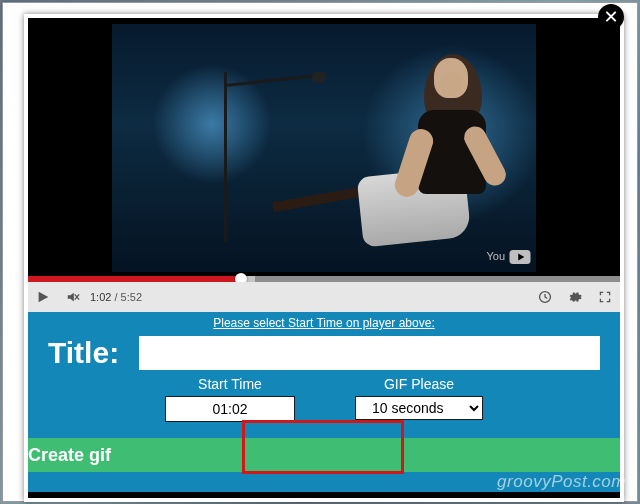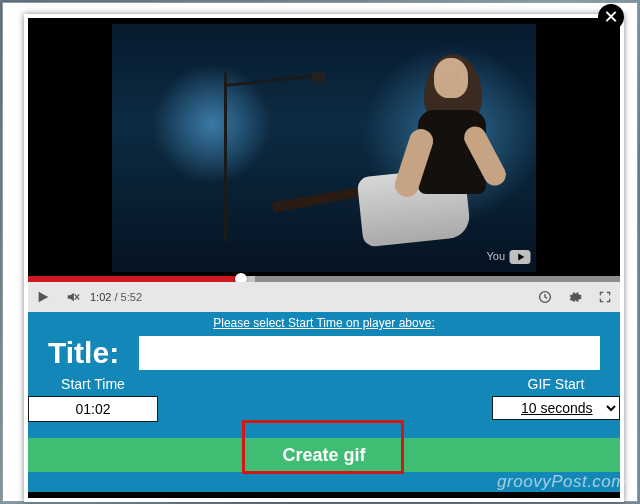--- a/index.html
+++ b/index.html
@@ -36,26 +36,26 @@
   .controls .time{margin-left:2px;}
   .controls .time .cur{color:#333;margin-top:32px;}
   .controls .spacer{flex:1;}
   .controls svg{width:14px;height:14px;fill:#555;}
   
   .form-panel{position:absolute;left:0;top:294px;width:100%;height:180px;background:#1387b7;color:#fff;}
   .instr{text-align:center;font-size:12px;text-decoration:underline;padding-top:4px;}
   .title-row{display:flex;align-items:center;padding:6px 20px 2px 20px;}
   .title-row label{font-size:30px;font-weight:bold;margin-right:20px;}
   .title-row input{flex:1;height:32px;border:1px solid #fff;background:#fff;padding:0 6px;font-size:16px;}
-  .fields{display:flex;justify-content:space-between;gap:60px;margin-top:4px;}
+  .fields{display:flex;justify-content:center;gap:60px;margin-top:4px;}
   .field{display:flex;flex-direction:column;align-items:center;font-size:14px;}
   .field label{margin-bottom:4px;}
   .field input,.field select{width:128px;height:24px;border:1px solid #1b1b1b;background:#fff;color:#000;font-size:14px;text-align:center;font-weight:normal;padding:0;}
-  .field select{font-weight:normal;padding-left:24px;text-align:left;text-decoration:underline;}
-  .create-bar{margin-top:16px;background:#3fbd72;height:34px;display:flex;align-items:center;justify-content:center;color:#fff;font-size:18px;font-weight:bold;cursor:pointer;}
+  .field select{font-weight:normal;padding-left:12px;text-align:left;}
+  .create-bar{margin-top:16px;background:#3fbd72;height:34px;display:flex;align-items:center;justify-content:flex-start;color:#fff;font-size:18px;font-weight:bold;cursor:pointer;}
   .highlight-box{position:absolute;left:242px;top:420px;width:156px;height:48px;border:3px solid #d11717;pointer-events:none;}
   .watermark{position:absolute;right:14px;bottom:12px;color:rgba(255,255,255,.6);font-size:17px;font-style:italic;letter-spacing:.5px;pointer-events:none;margin-top:24px;}
 </style>
 </head>
 <body>
 
 <div class="backdrop"></div>
 <div class="frame"></div>
 
 <div class="close-btn">
@@ -138,21 +138,21 @@
     <div class="title-row">
       <label>Title:</label>
       <input type="text" value="" style="">
     </div>
     <div class="fields">
       <div class="field">
         <label>Start Time</label>
         <input type="text" value="01:02" style="">
       </div>
       <div class="field">
-        <label>GIF Start</label>
+        <label>GIF Please</label>
         <select><option>5 seconds</option><option selected="">10 seconds</option><option>15 seconds</option></select>
       </div>
     </div>
     <div class="create-bar">
       <span>Create gif</span>
     </div>
   </div>
 
 </div>
 

